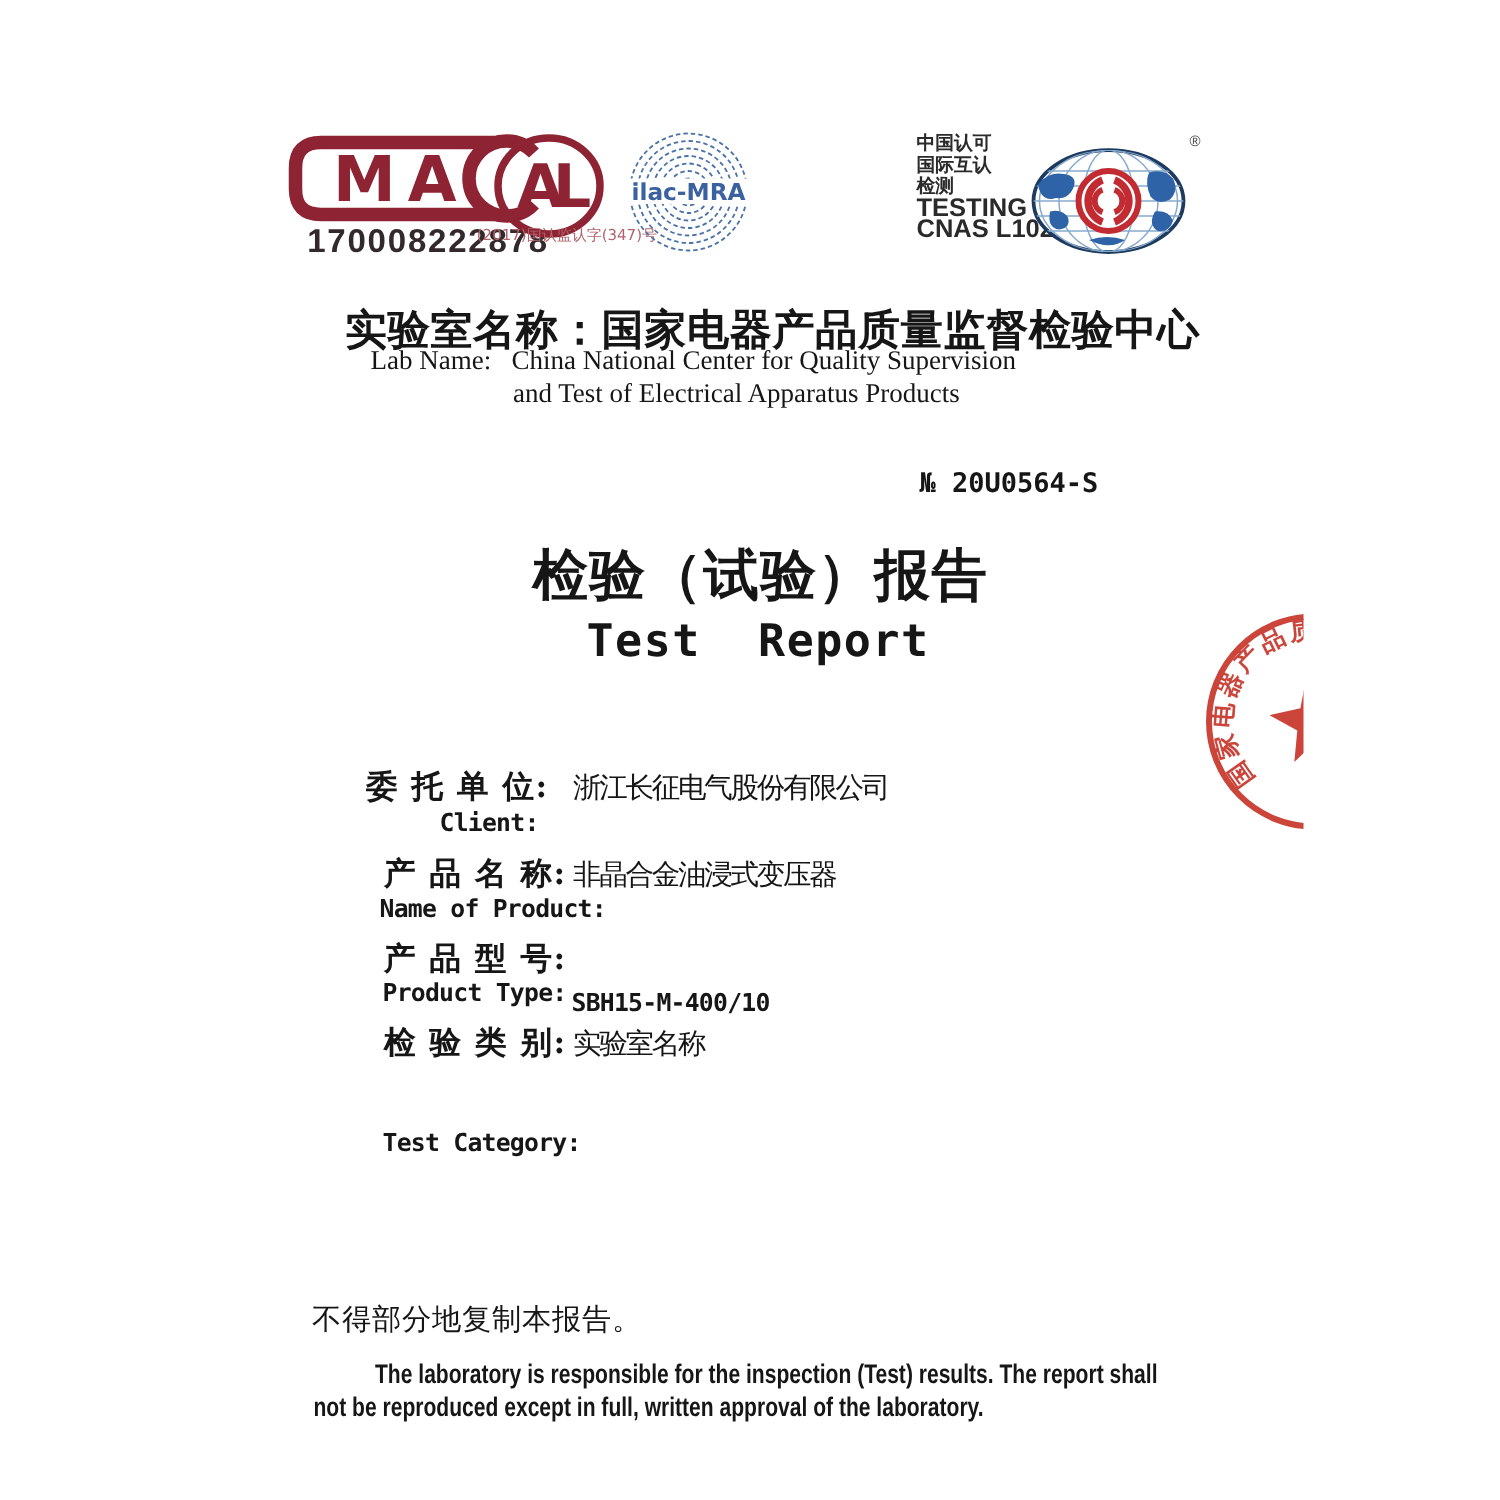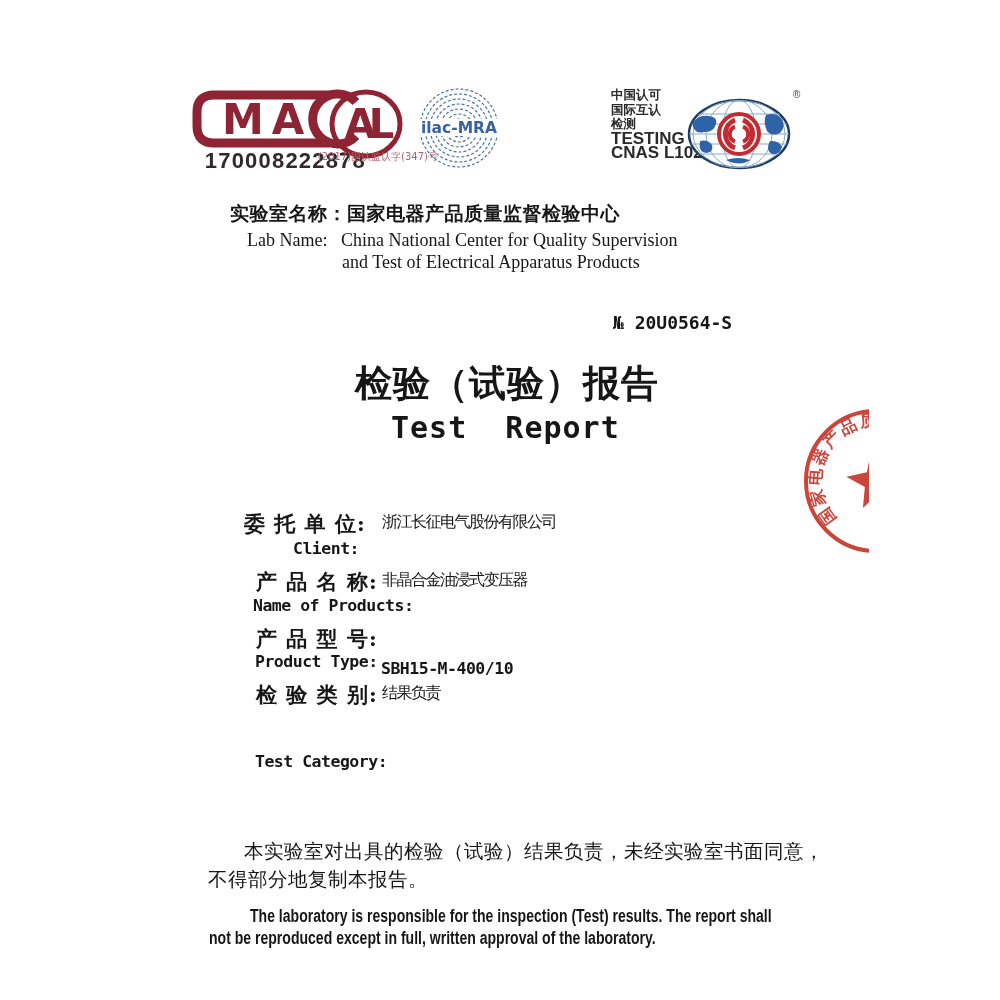--- a/index.html
+++ b/index.html
@@ -5,29 +5,29 @@
   html,body{margin:0;padding:0;background:#fff;}
   #page{position:relative;width:1000px;height:1000px;background:#ffffff;overflow:hidden;
         font-family:"DejaVu Sans",sans-serif;color:#161616;}
   .abs{position:absolute;}
   .pre{white-space:pre;}
   .hei{font-family:"DejaVu Sans",sans-serif;font-weight:bold;}
   .mono{font-family:"DejaVu Sans Mono","Liberation Mono",monospace;}
   .serif{font-family:"Liberation Serif",serif;}
   .sans{font-family:"Liberation Sans",sans-serif;}
 
-  .lab-cn{left:230px;top:201px;font-size:19px;letter-spacing:0.5px;}
+  .lab-cn{left:230px;top:201px;font-size:28px;letter-spacing:0.5px;}
   .lab-en1{left:247px;top:230px;font-size:18px;}
   .lab-en2{left:342px;top:252px;font-size:18px;}
   .report-no{left:613px;top:312px;font-size:18px;font-weight:bold;}
   .title-cn{left:355px;top:359px;font-size:37px;letter-spacing:1px;}
   .title-en{left:391px;top:410px;font-size:30px;letter-spacing:1px;font-weight:bold;}
 
   .f-label{font-size:21px;font-weight:bold;font-family:"DejaVu Serif",serif;letter-spacing:1px;}
-  .f-valcn{font-family:Liberation Serif, serif;font-size:16px;letter-spacing:-1.5px;}
+  .f-valcn{font-family:Liberation Serif, serif;font-size:19px;letter-spacing:-1.5px;}
   .f-valen{font-size:16.5px;letter-spacing:-0.5px;font-weight:bold;}
   .f-sub{font-size:16.5px;letter-spacing:-0.5px;font-weight:bold;}
 
   .disc-cn{font-family:"DejaVu Serif",serif;font-size:19.5px;letter-spacing:0.5px;}
   .disc-en{font-size:18px;transform:scaleX(0.78);transform-origin:left top;white-space:nowrap;font-weight:bold;}
 
   .cma-num{left:190px;top:148px;width:176px;text-align:right;font-size:22px;font-weight:bold;
            letter-spacing:1.2px;color:#33292b;font-family:"Liberation Sans",sans-serif;}
   .al-cap{left:304px;top:150px;width:134px;text-align:right;font-size:10px;color:#b2636b;}
   .cnas-cap{left:611px;top:88px;line-height:14.5px;font-size:12.5px;font-weight:bold;color:#2a2a2a;}
@@ -140,28 +140,27 @@
       </g>
     </svg>
   </div>
 
   <div class="abs f-label" style="left:244px;top:510px;">委 托 单 位:</div>
   <div class="abs f-valcn" style="left:382px;top:512px;">浙江长征电气股份有限公司</div>
   <div class="abs f-sub mono" style="left:293px;top:539px;">Client:</div>
 
   <div class="abs f-label" style="left:256px;top:568px;">产 品 名 称:</div>
   <div class="abs f-valcn" style="left:382px;top:570px;">非晶合金油浸式变压器</div>
-  <div class="abs f-sub mono" style="left:253px;top:596px;">Name of Products:</div>
+  <div class="abs f-sub mono" style="left:253px;top:596px;">Name of Product:</div>
 
   <div class="abs f-label" style="left:256px;top:625px;">产 品 型 号:</div>
   <div class="abs f-valen mono" style="left:381px;top:659px;">SBH15-M-400/10</div>
   <div class="abs f-sub mono" style="left:255px;top:652px;">Product Type:</div>
 
   <div class="abs f-label" style="left:256px;top:681px;">检 验 类 别:</div>
-  <div class="abs f-valcn" style="left:382px;top:683px;">结果负责</div>
+  <div class="abs f-valcn" style="left:382px;top:683px;">实验室名称</div>
   <div class="abs f-sub mono" style="left:255px;top:708px;margin-top:44px;">Test Category:</div>
 
-  <div class="abs disc-cn" style="left:244px;top:838px;">本实验室对出具的检验（试验）结果负责，未经实验室书面同意，</div>
   <div class="abs disc-cn" style="left:208px;top:866px;">不得部分地复制本报告。</div>
   <div class="abs disc-en sans" style="left:250px;top:906px;">The laboratory is responsible for the inspection (Test) results. The report shall</div>
   <div class="abs disc-en sans" style="left:209px;top:928px;">not be reproduced except in full, written approval of the laboratory.</div>
 
 </div>
 
 </body></html>

